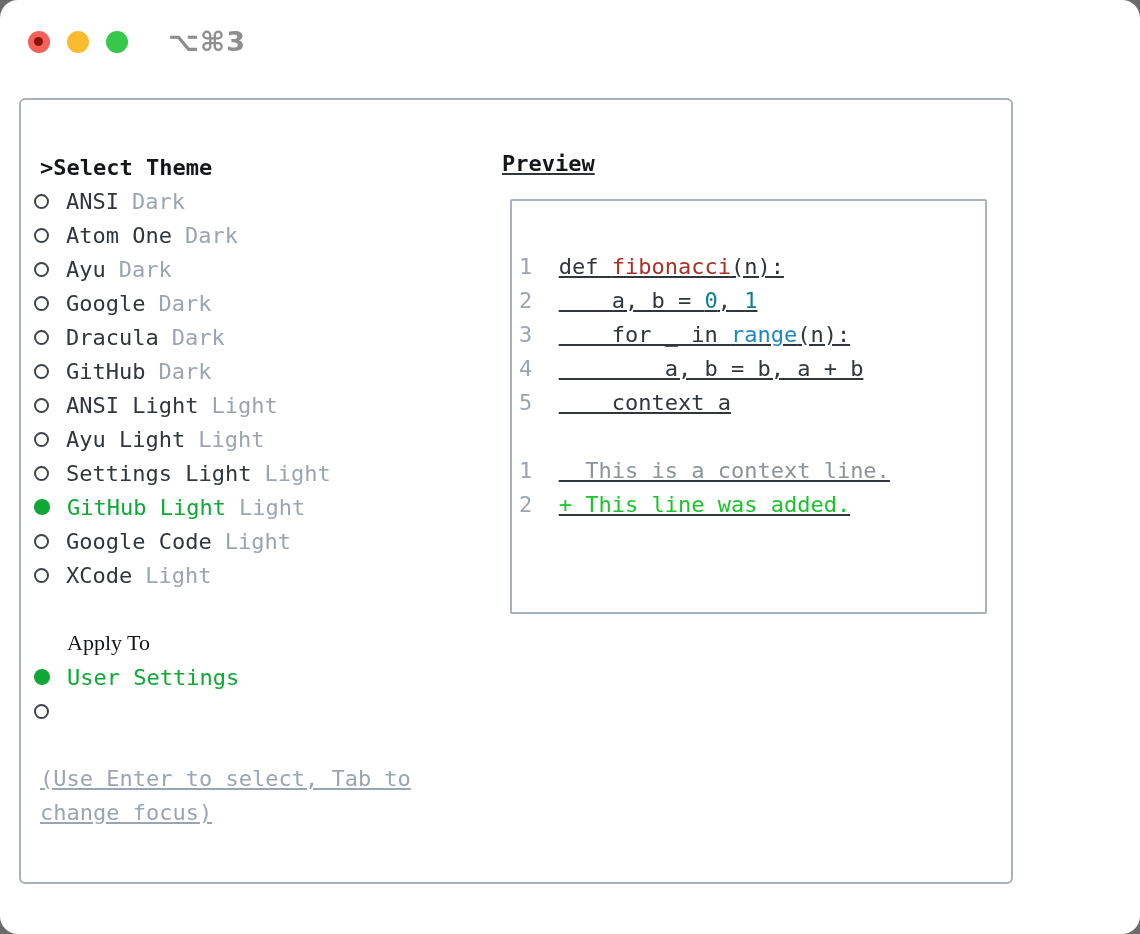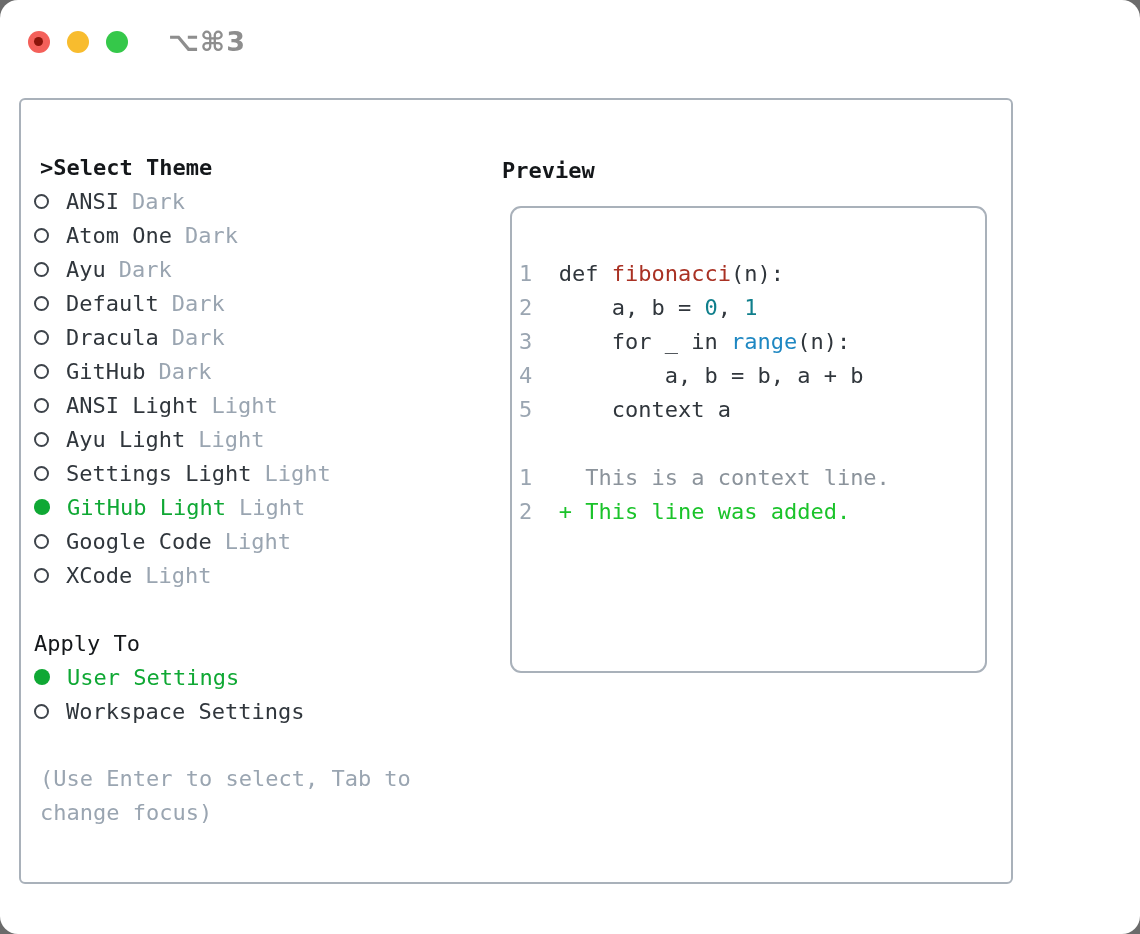--- a/index.html
+++ b/index.html
@@ -60,31 +60,31 @@
   .htitle { font-weight: bold; color: var(--heading); }
   .marker {
     width: 15px; height: 15px; flex: none;
     border: 2px solid var(--marker_stroke); border-radius: 50%;
     margin-right: 17px;
   }
   .marker.sel { border: none; width: 16px; height: 16px; background: var(--selected_green); }
   .tname { color: var(--text_dark); margin-right: 13px; white-space: pre; }
   .tname.green { color: var(--selected_green); }
   .tvariant { color: var(--muted); white-space: pre; }
-  .subheader { color: var(--heading); }
-  .help { margin-left: 6px; width: 30ch; line-height: 34px; color: var(--muted); }
-
-  
-  .right-col { position: absolute; left: 481px; top: 54px; }
+  .subheader { margin-left: 33px; color: var(--heading); font-family: Liberation Serif, serif; }
+  .help { margin-left: 6px; width: 30ch; line-height: 34px; color: var(--muted); text-decoration: underline; }
+
+  
+  .right-col { position: absolute; left: 481px; top: 47px; text-decoration: underline; }
   .preview-title { height: 34px; line-height: 34px; font-weight: bold; color: var(--heading); }
   .preview-box {
     margin-top: 18px; margin-left: 8px;
-    width: 477px; height: 467px;
+    width: 477px; height: 415px;
     border: 2px solid var(--border);
-    border-radius: 11px;
+    border-radius: 2px;
     padding: 49px 6px 0 7px;
     overflow: hidden;
     background: #fff;
   }
   .cline { height: 34px; line-height: 34px; white-space: pre; }
   .lnum { display: inline-block; width: 3ch; color: var(--muted); }
   .tok.code    { color: var(--text_dark); }
   .tok.func    { color: var(--func_red); }
   .tok.number  { color: var(--number_teal); }
   .tok.builtin { color: var(--builtin_blue); }
@@ -123,21 +123,21 @@
             <span class="tname">Atom One</span>
             <span class="tvariant">Dark</span>
           </div>
           <div class="row item">
             <span class="marker"></span>
             <span class="tname">Ayu</span>
             <span class="tvariant">Dark</span>
           </div>
           <div class="row item">
             <span class="marker"></span>
-            <span class="tname">Default</span>
+            <span class="tname">Google</span>
             <span class="tvariant">Dark</span>
           </div>
           <div class="row item">
             <span class="marker"></span>
             <span class="tname">Dracula</span>
             <span class="tvariant">Dark</span>
           </div>
           <div class="row item">
             <span class="marker"></span>
             <span class="tname">GitHub</span>
@@ -181,21 +181,20 @@
         <span>Apply To</span>
       </div>
 
       <div id="apply-list">
           <div class="row item">
             <span class="marker sel"></span>
             <span class="tname green">User Settings</span>
           </div>
           <div class="row item">
             <span class="marker"></span>
-            <span class="tname">Workspace Settings</span>
           </div>
         </div>
 
       <div class="spacer"></div>
 
       <div class="help">(Use Enter to select, Tab to change focus)</div>
     </div>
 
     <div class="right-col">
       <div class="preview-title">Preview</div>

